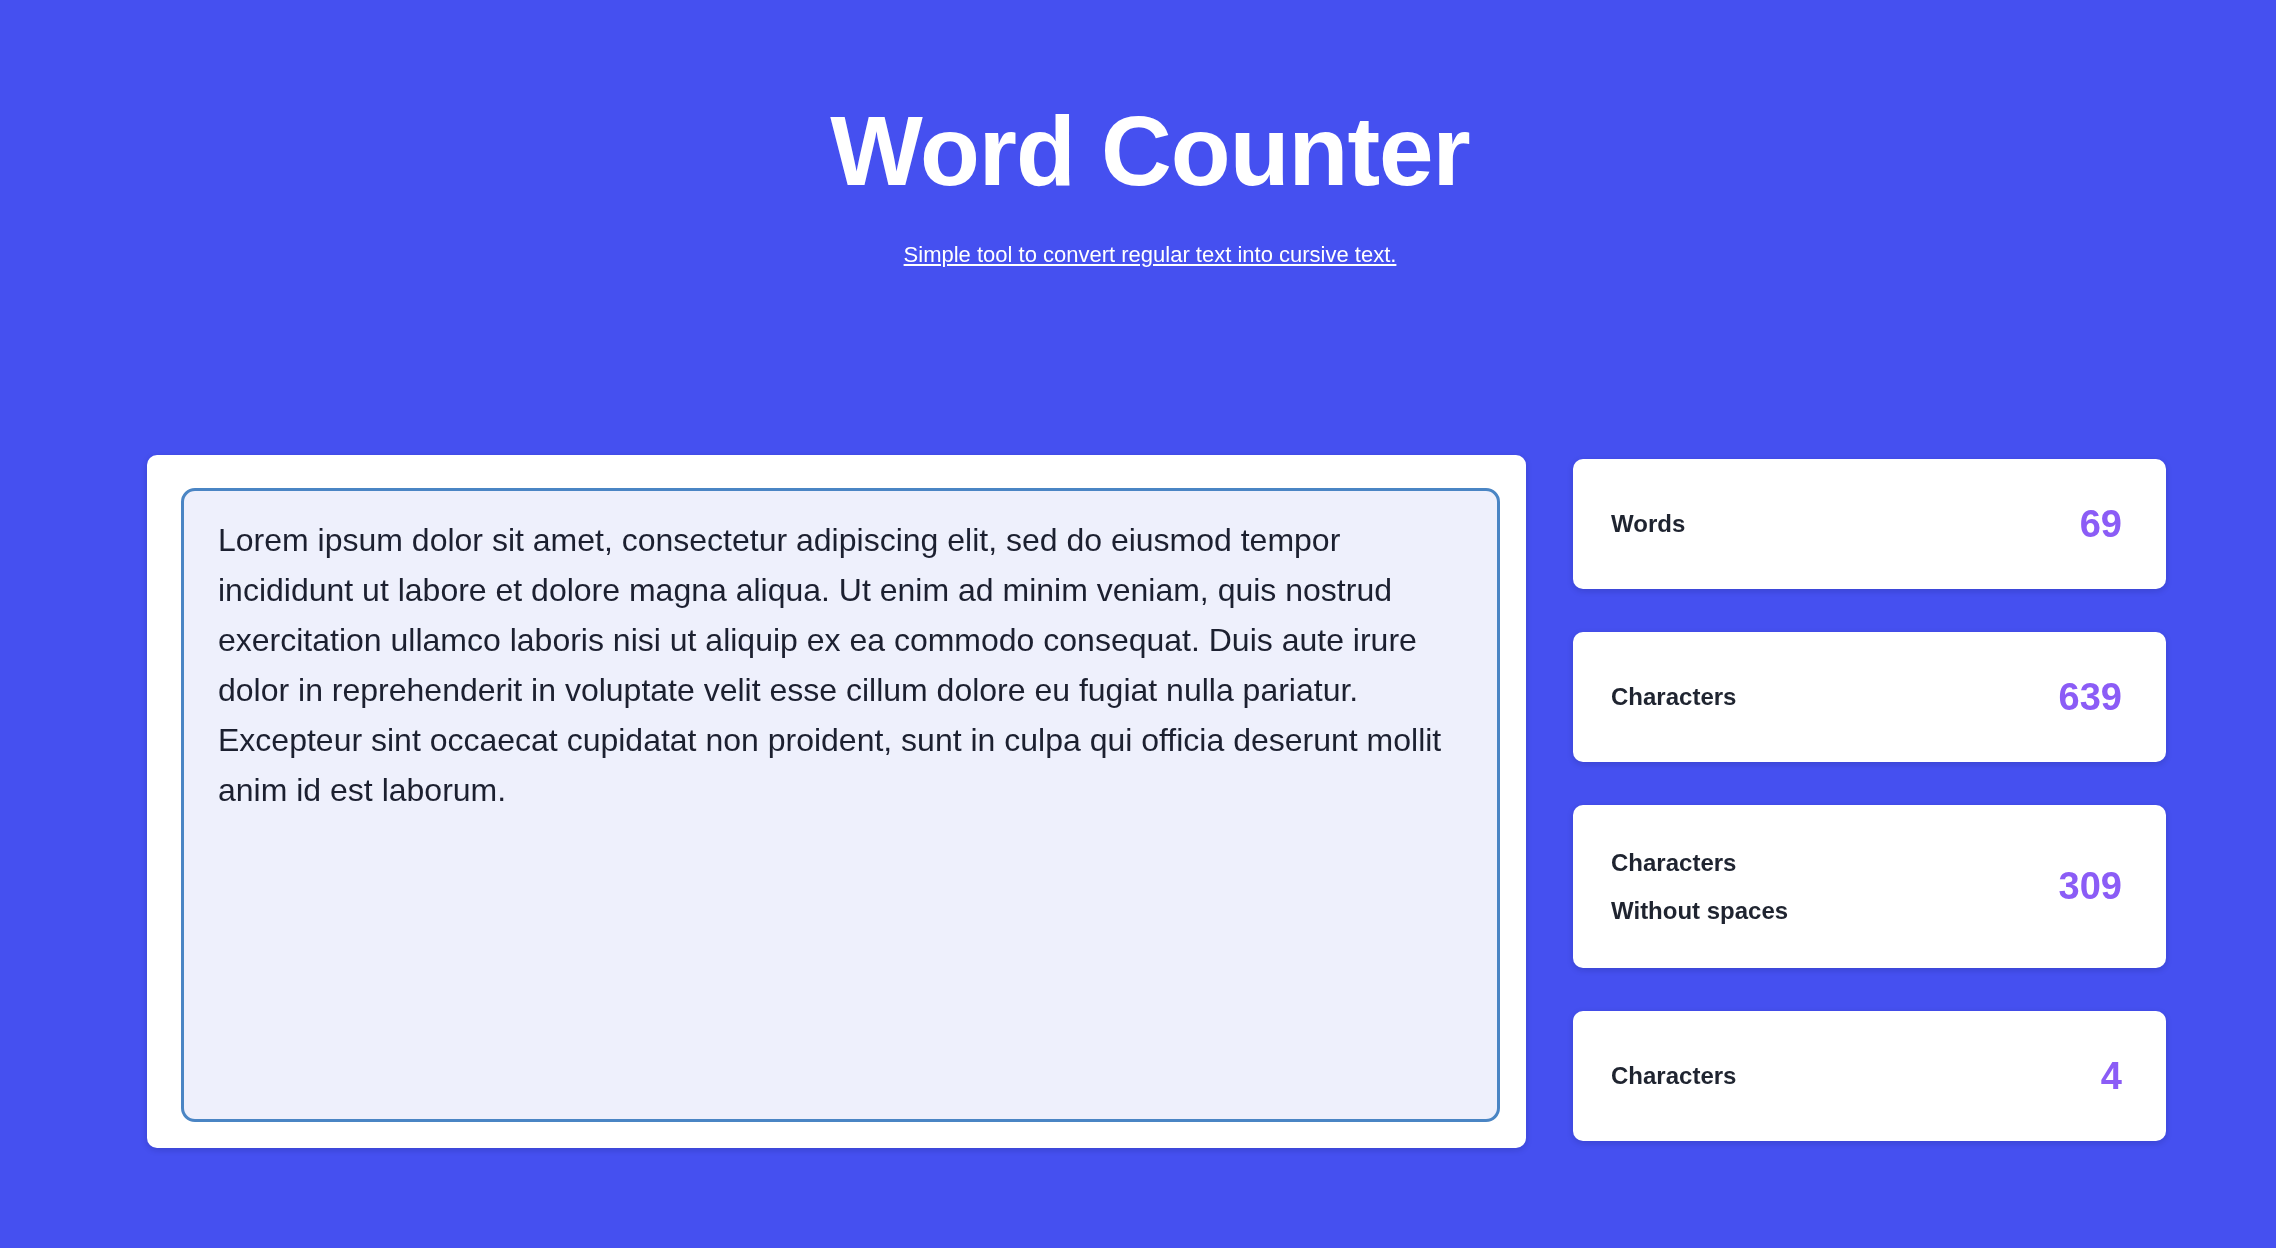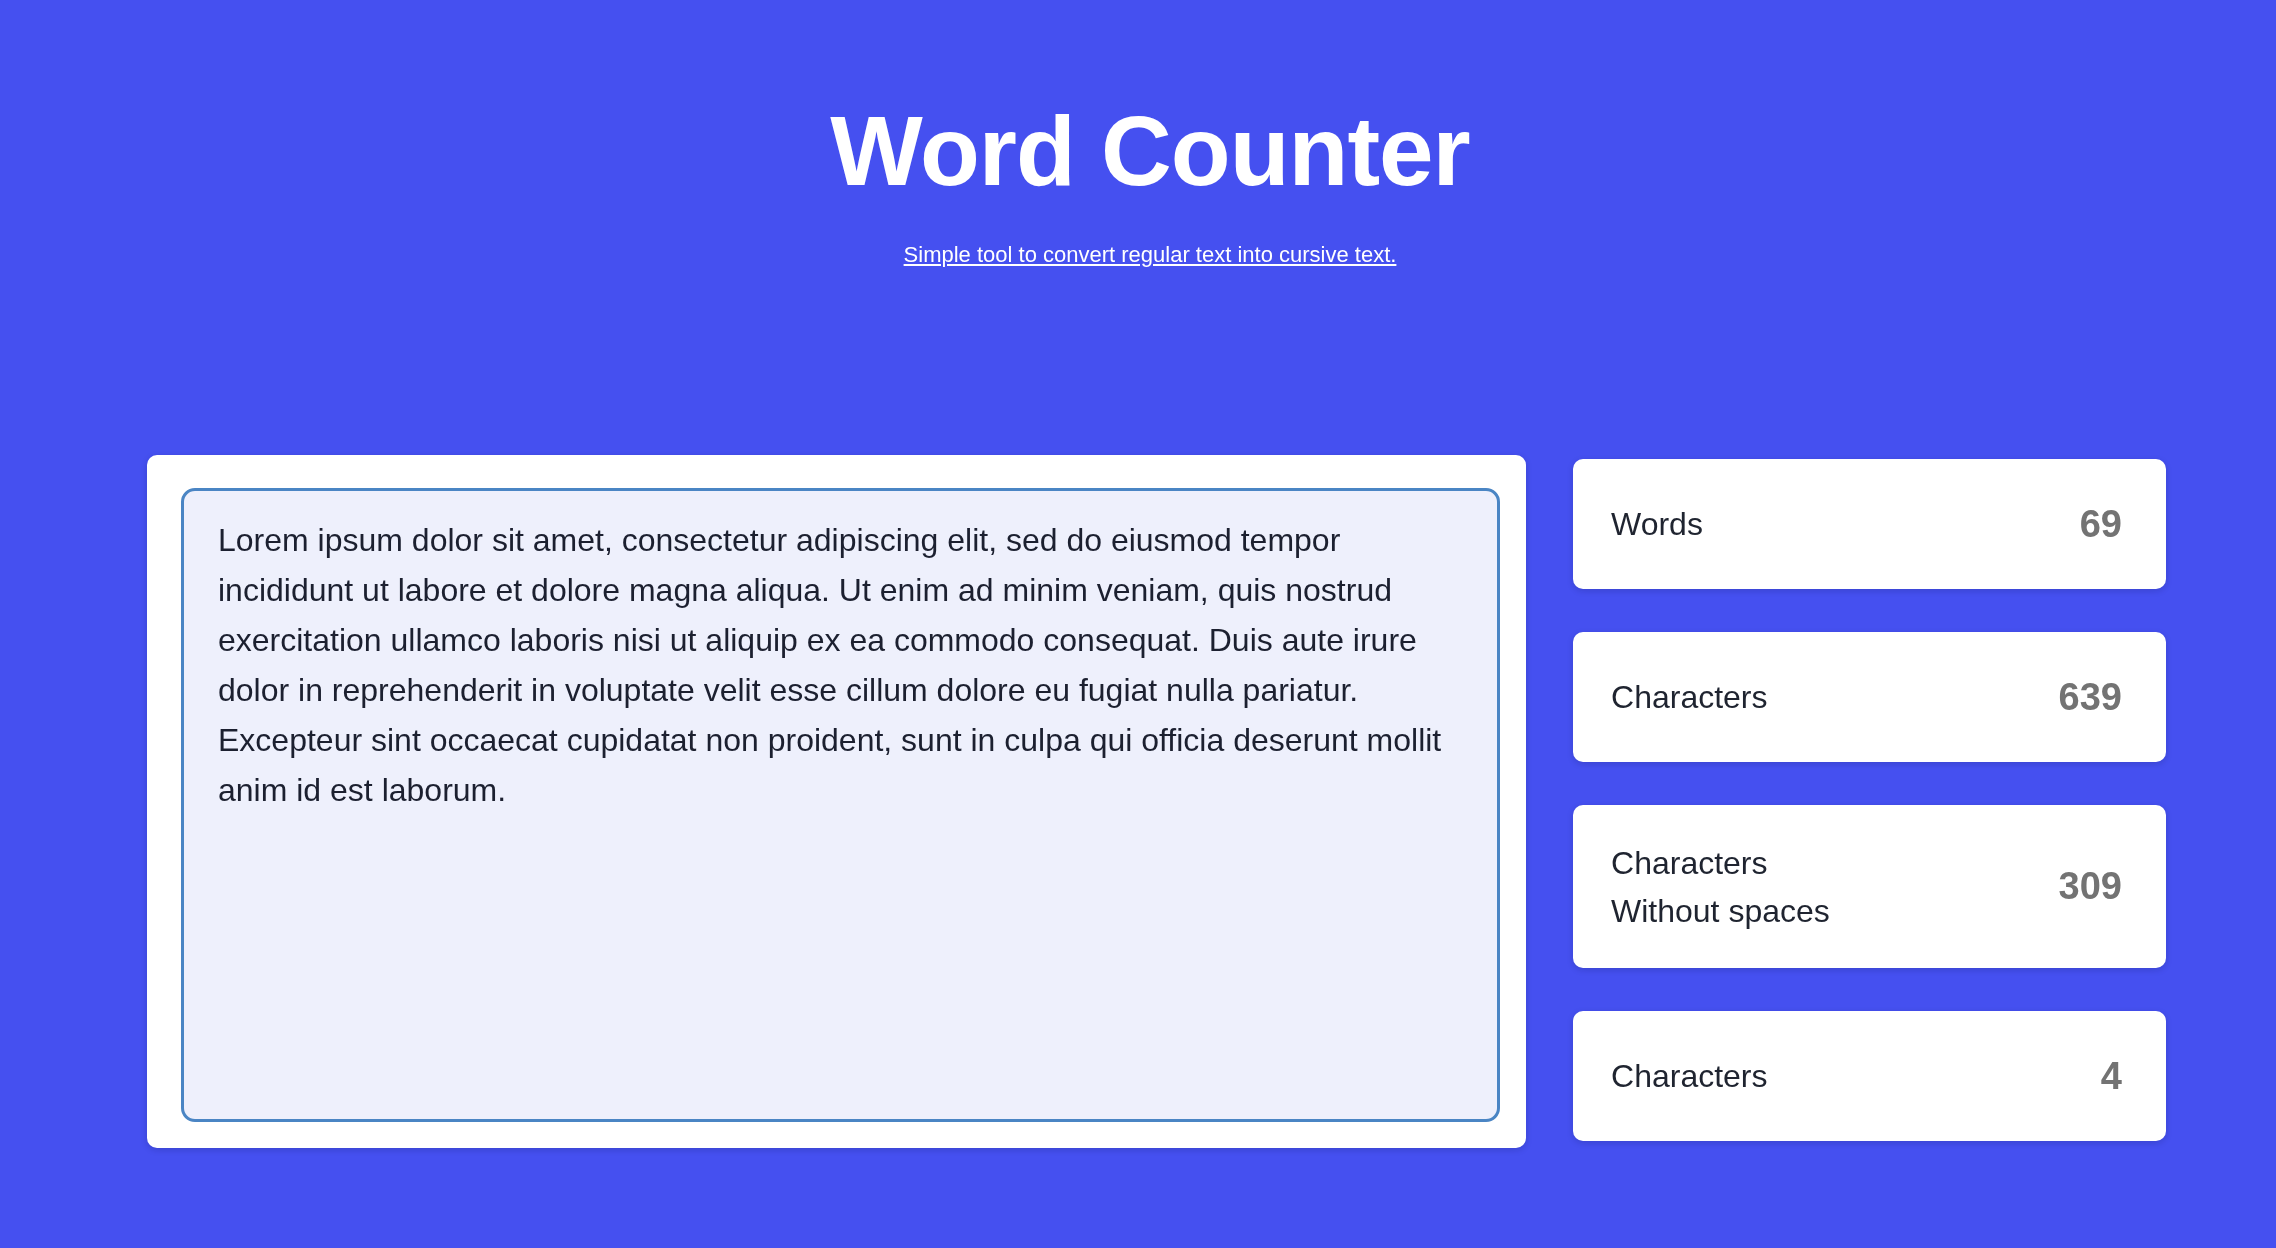--- a/index.html
+++ b/index.html
@@ -101,31 +101,31 @@
     display: flex;
     align-items: center;
     justify-content: space-between;
     padding: 0 40px 0 34px;
     height: 130px;
   }
 
   .stat-card.tall { height: 163px; }
 
   .stat-label {
-    font-size: 32px;
+    font-size: 24px;
     line-height: 48px;
     color: #1f2430;
-    font-weight: normal;
+    font-weight: bold;
     white-space: pre-line;
   }
 
   .stat-value {
     font-size: 38px;
     font-weight: bold;
-    color: #737373;
+    color: #8b5cf6;
     letter-spacing: 0px;
   }
 </style>
 </head>
 <body>
 
 <div class="page">
 
   <div class="header">
     <h1 class="app-title">Word Counter</h1>

